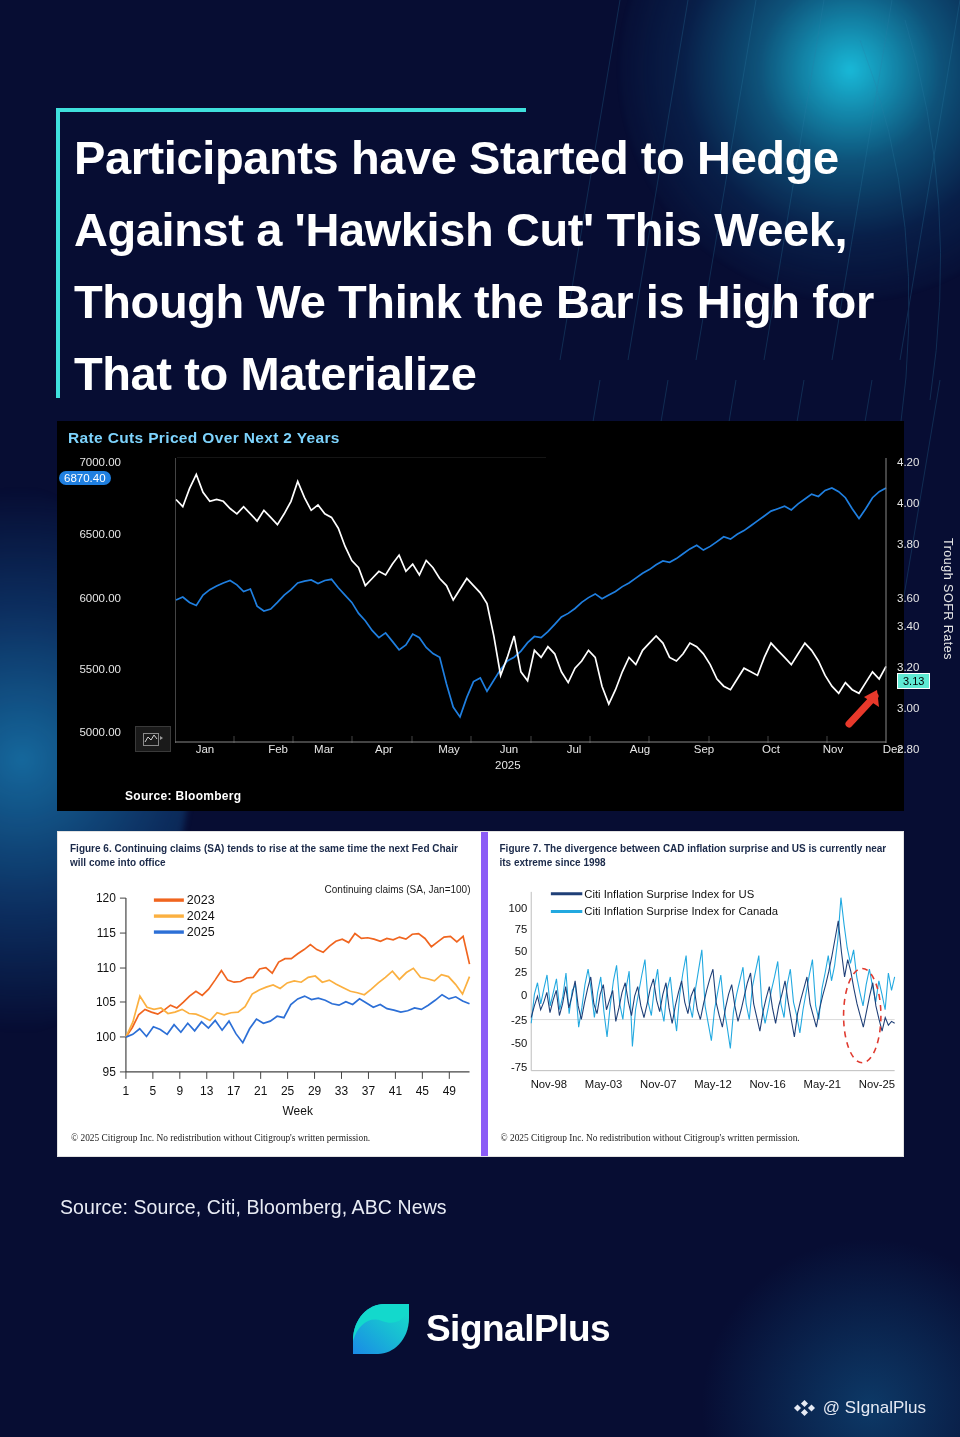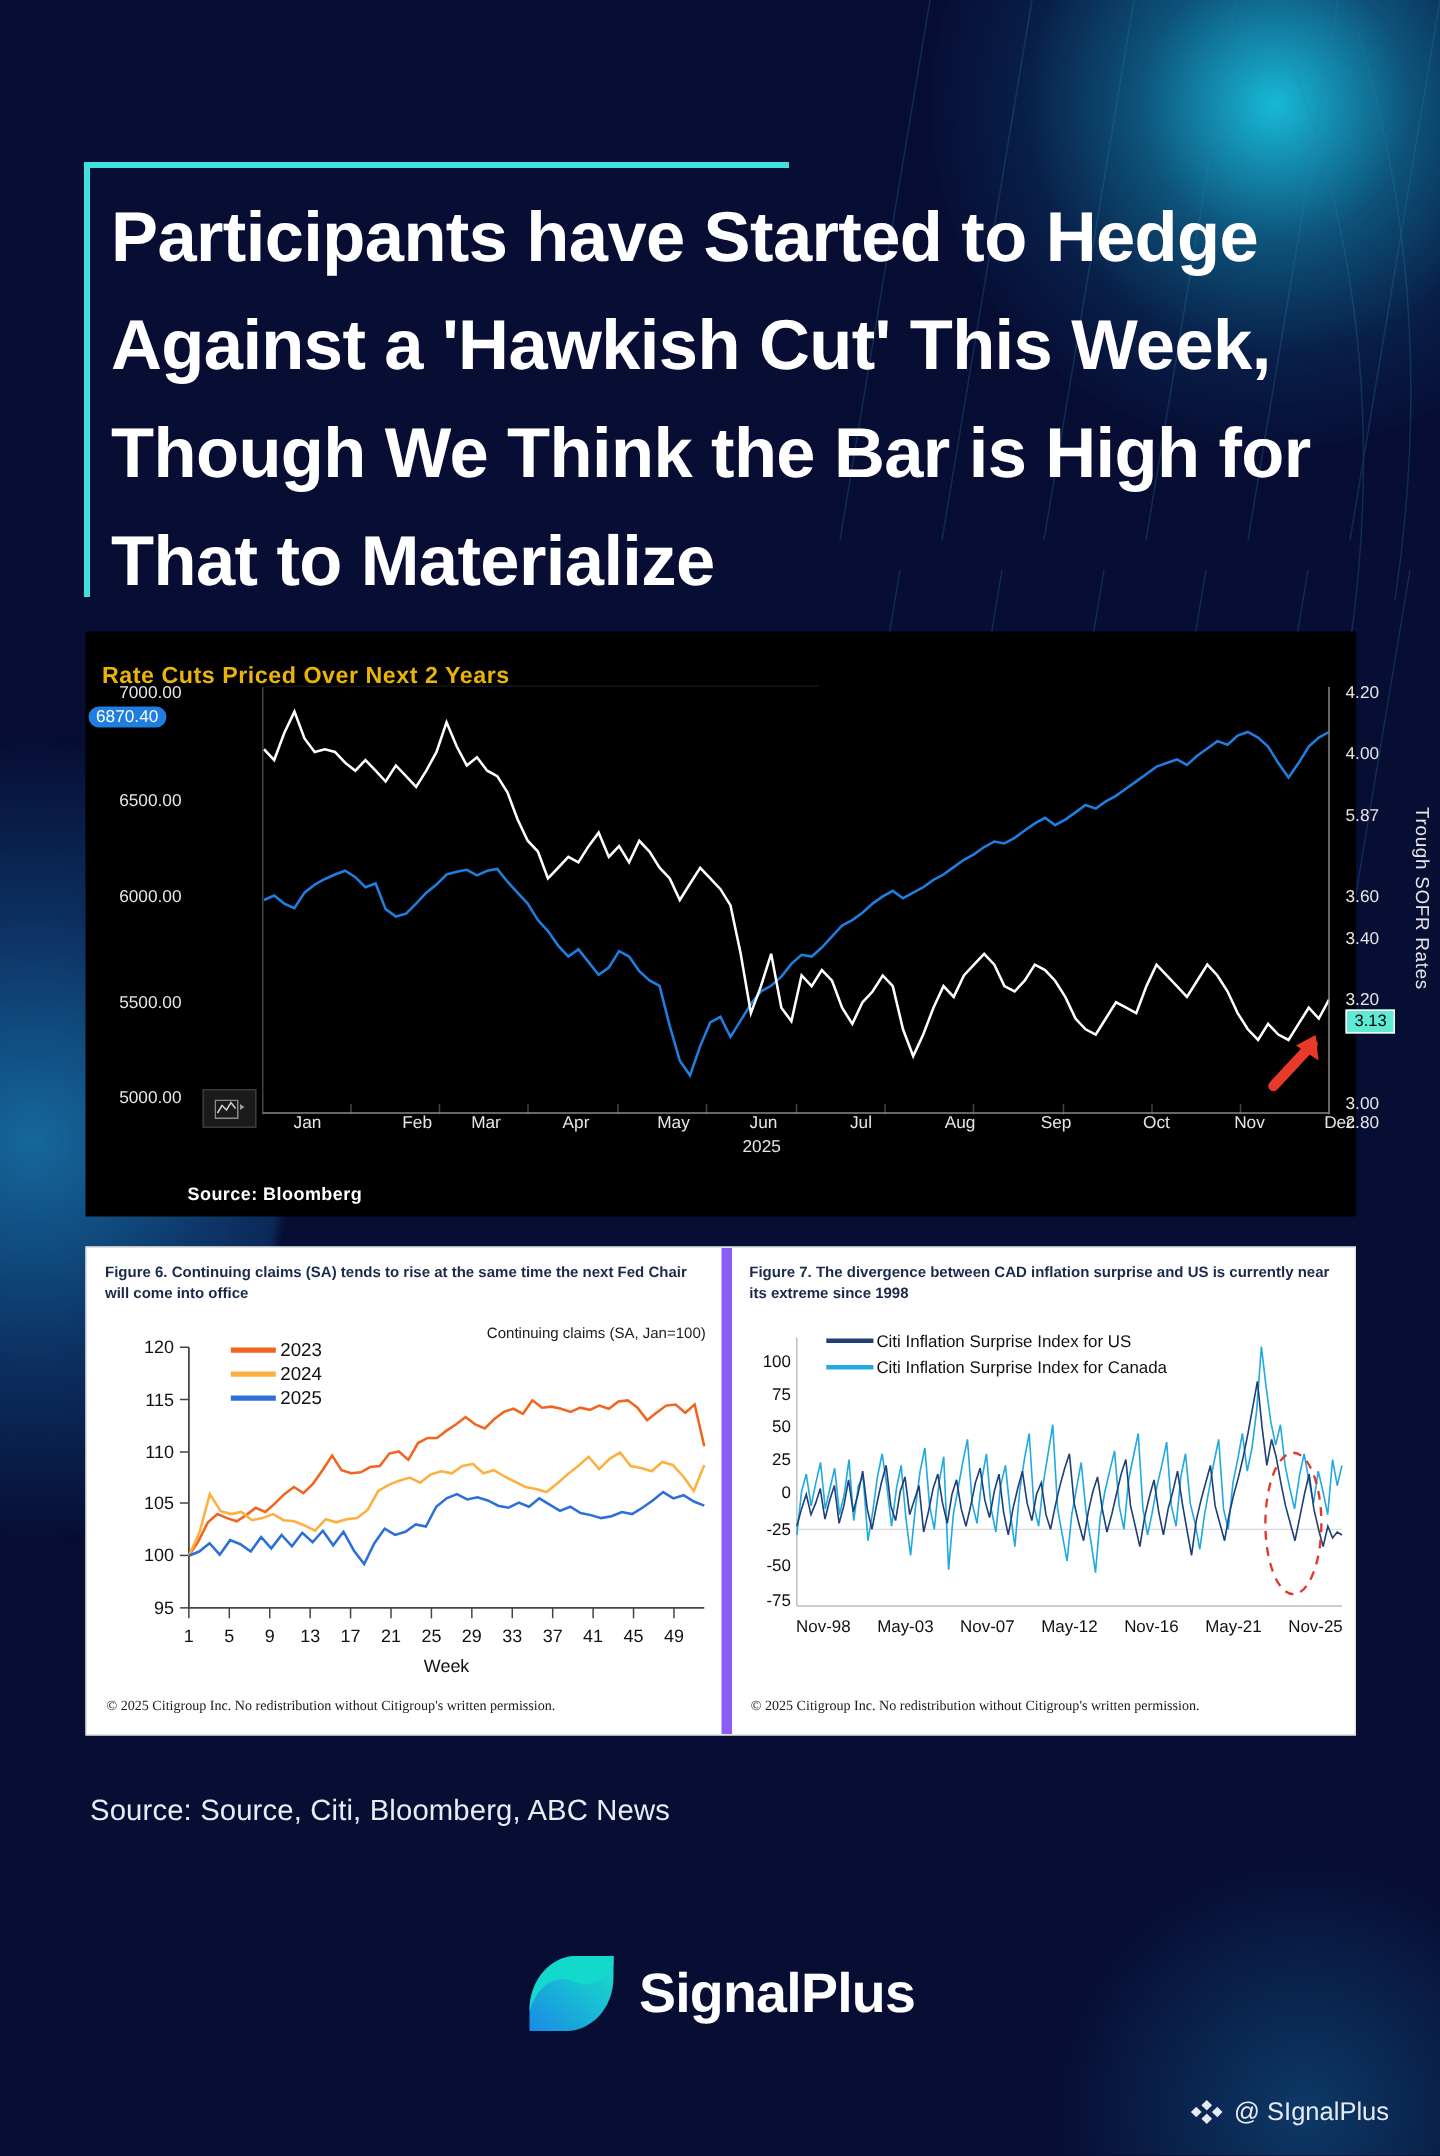--- a/index.html
+++ b/index.html
@@ -53,22 +53,22 @@
     font-family: "Liberation Sans", sans-serif;
   }
 
   
   #bbg-panel {
     position: absolute; left: 57px; top: 421px; width: 847px; height: 390px;
     background: #000000; z-index: 3;
     font-family: "Liberation Sans", sans-serif;
   }
   #bbg-title {
-    color: #eab308; font-size: 15.5px; font-weight: 700;
-    padding: 8px 0 0 11px; letter-spacing: .35px; margin-top: 13px;
+    color: #7dd3fc; font-size: 15.5px; font-weight: 700;
+    padding: 8px 0 0 11px; letter-spacing: .35px;
   }
   #bbg-legend {
     position: absolute; left: 120px; top: 36px;
     background: #151515; padding: 3px 8px 3px 6px;
     display: flex; align-items: center; gap: 18px;
     color: #e8e8e8; font-size: 11.5px; white-space: nowrap;
   }
   .lg-item { display: flex; align-items: center; gap: 6px; }
   .lg-sw { width: 10px; height: 10px; display: inline-block; }
   .bbg-ylab {
@@ -199,25 +199,25 @@
   <div class="bbg-ylab" style="left:2px;  top:35px;">7000.00</div>
   <div class="bbg-ylab" style="left:2px;  top:107px;">6500.00</div>
   <div class="bbg-ylab" style="left:2px;  top:171px;">6000.00</div>
   <div class="bbg-ylab" style="left:2px;  top:242px;">5500.00</div>
   <div class="bbg-ylab" style="left:2px;  top:305px;">5000.00</div>
 
   <div id="bbg-current" style="top:50px;left:2px;">6870.40</div>
 
   <div class="bbg-rlab" style="left:840px; top:35px;">4.20</div>
   <div class="bbg-rlab" style="left:840px; top:76px;">4.00</div>
-  <div class="bbg-rlab" style="left:840px; top:117px;">5.87</div>
+  <div class="bbg-rlab" style="left:840px; top:117px;">3.80</div>
   <div class="bbg-rlab" style="left:840px; top:171px;">3.60</div>
   <div class="bbg-rlab" style="left:840px; top:199px;">3.40</div>
   <div class="bbg-rlab" style="left:840px; top:240px;">3.20</div>
-  <div class="bbg-rlab" style="left:840px; top:281px;margin-top:28px;">3.00</div>
+  <div class="bbg-rlab" style="left:840px; top:281px;">3.00</div>
   <div class="bbg-rlab" style="left:840px; top:322px;">2.80</div>
 
   <div id="bbg-rcurrent" style="top:252px;left:840px;">3.13</div>
   <div id="bbg-raxis-title" style="top:117px;left:884px;">Trough SOFR Rates</div>
 
   <svg width="712" height="285" viewBox="0 0 712 285" style="position:absolute;left:118px;top:37px;">
     <rect x="0" y="0" width="712" height="285" fill="#000"></rect>
     <g stroke="#444" stroke-width="1">
       <line x1="59" y1="278" x2="59" y2="285"></line>
       <line x1="118" y1="278" x2="118" y2="285"></line>

